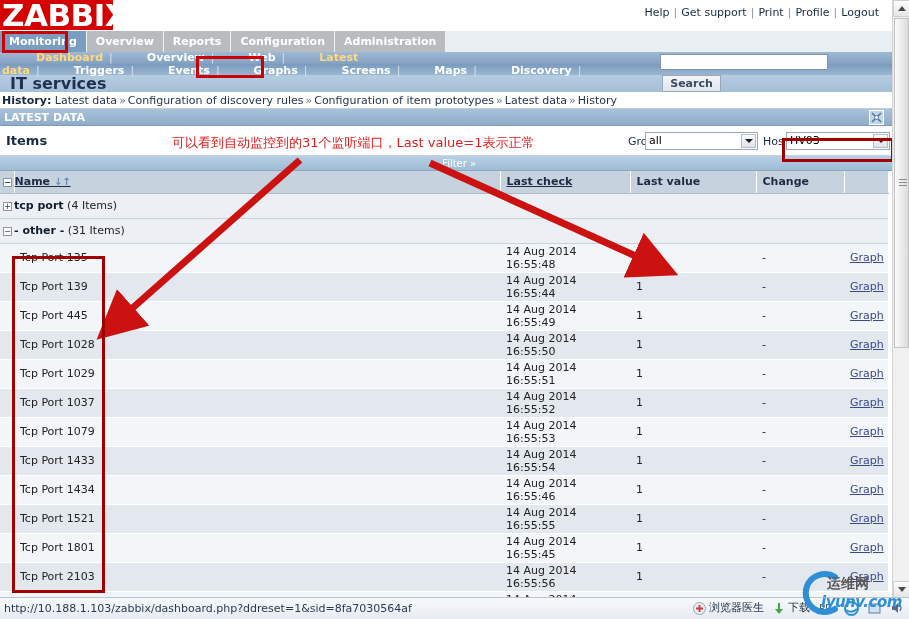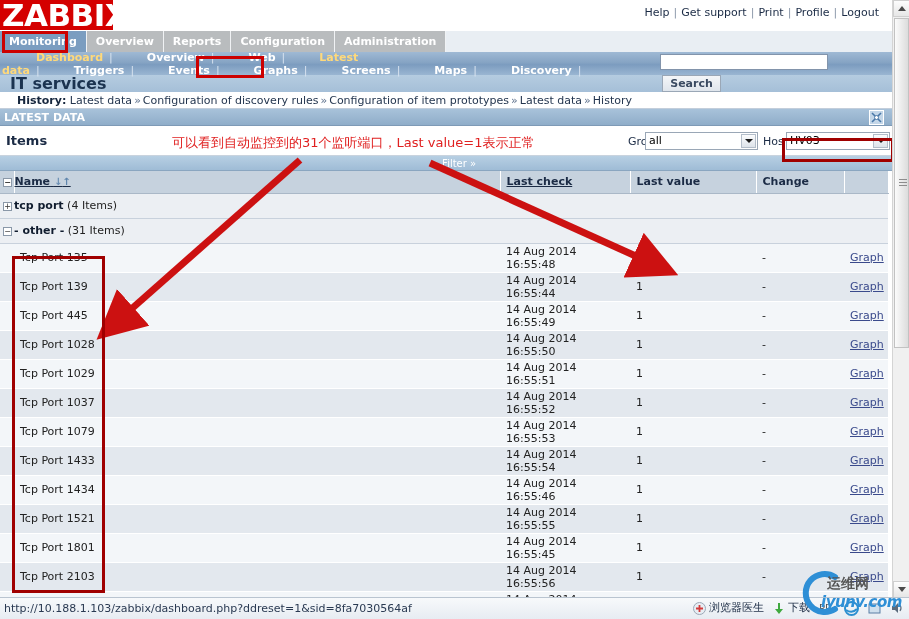--- a/index.html
+++ b/index.html
@@ -103,21 +103,21 @@
     padding-left: 10px; line-height: 17px;
   }
 
   
   .history-row {
     height: 17px;
     background: #ffffff;
     border-bottom: 1px solid #c3cedb;
     font-size: 11px;
     color: #2b3c55;
-    padding-left: 17px; line-height: 17px;
+    padding-left: 2px; line-height: 17px;
     white-space: nowrap;
   }
   .history-row b { color: #16263d; }
   .history-row a { color: #24364f; text-decoration: none; }
   .history-row .chev { color: #5b6f8b; padding: 0 2px; }
 
   
   .page-title-bar {
     position: relative;
     height: 17px;

